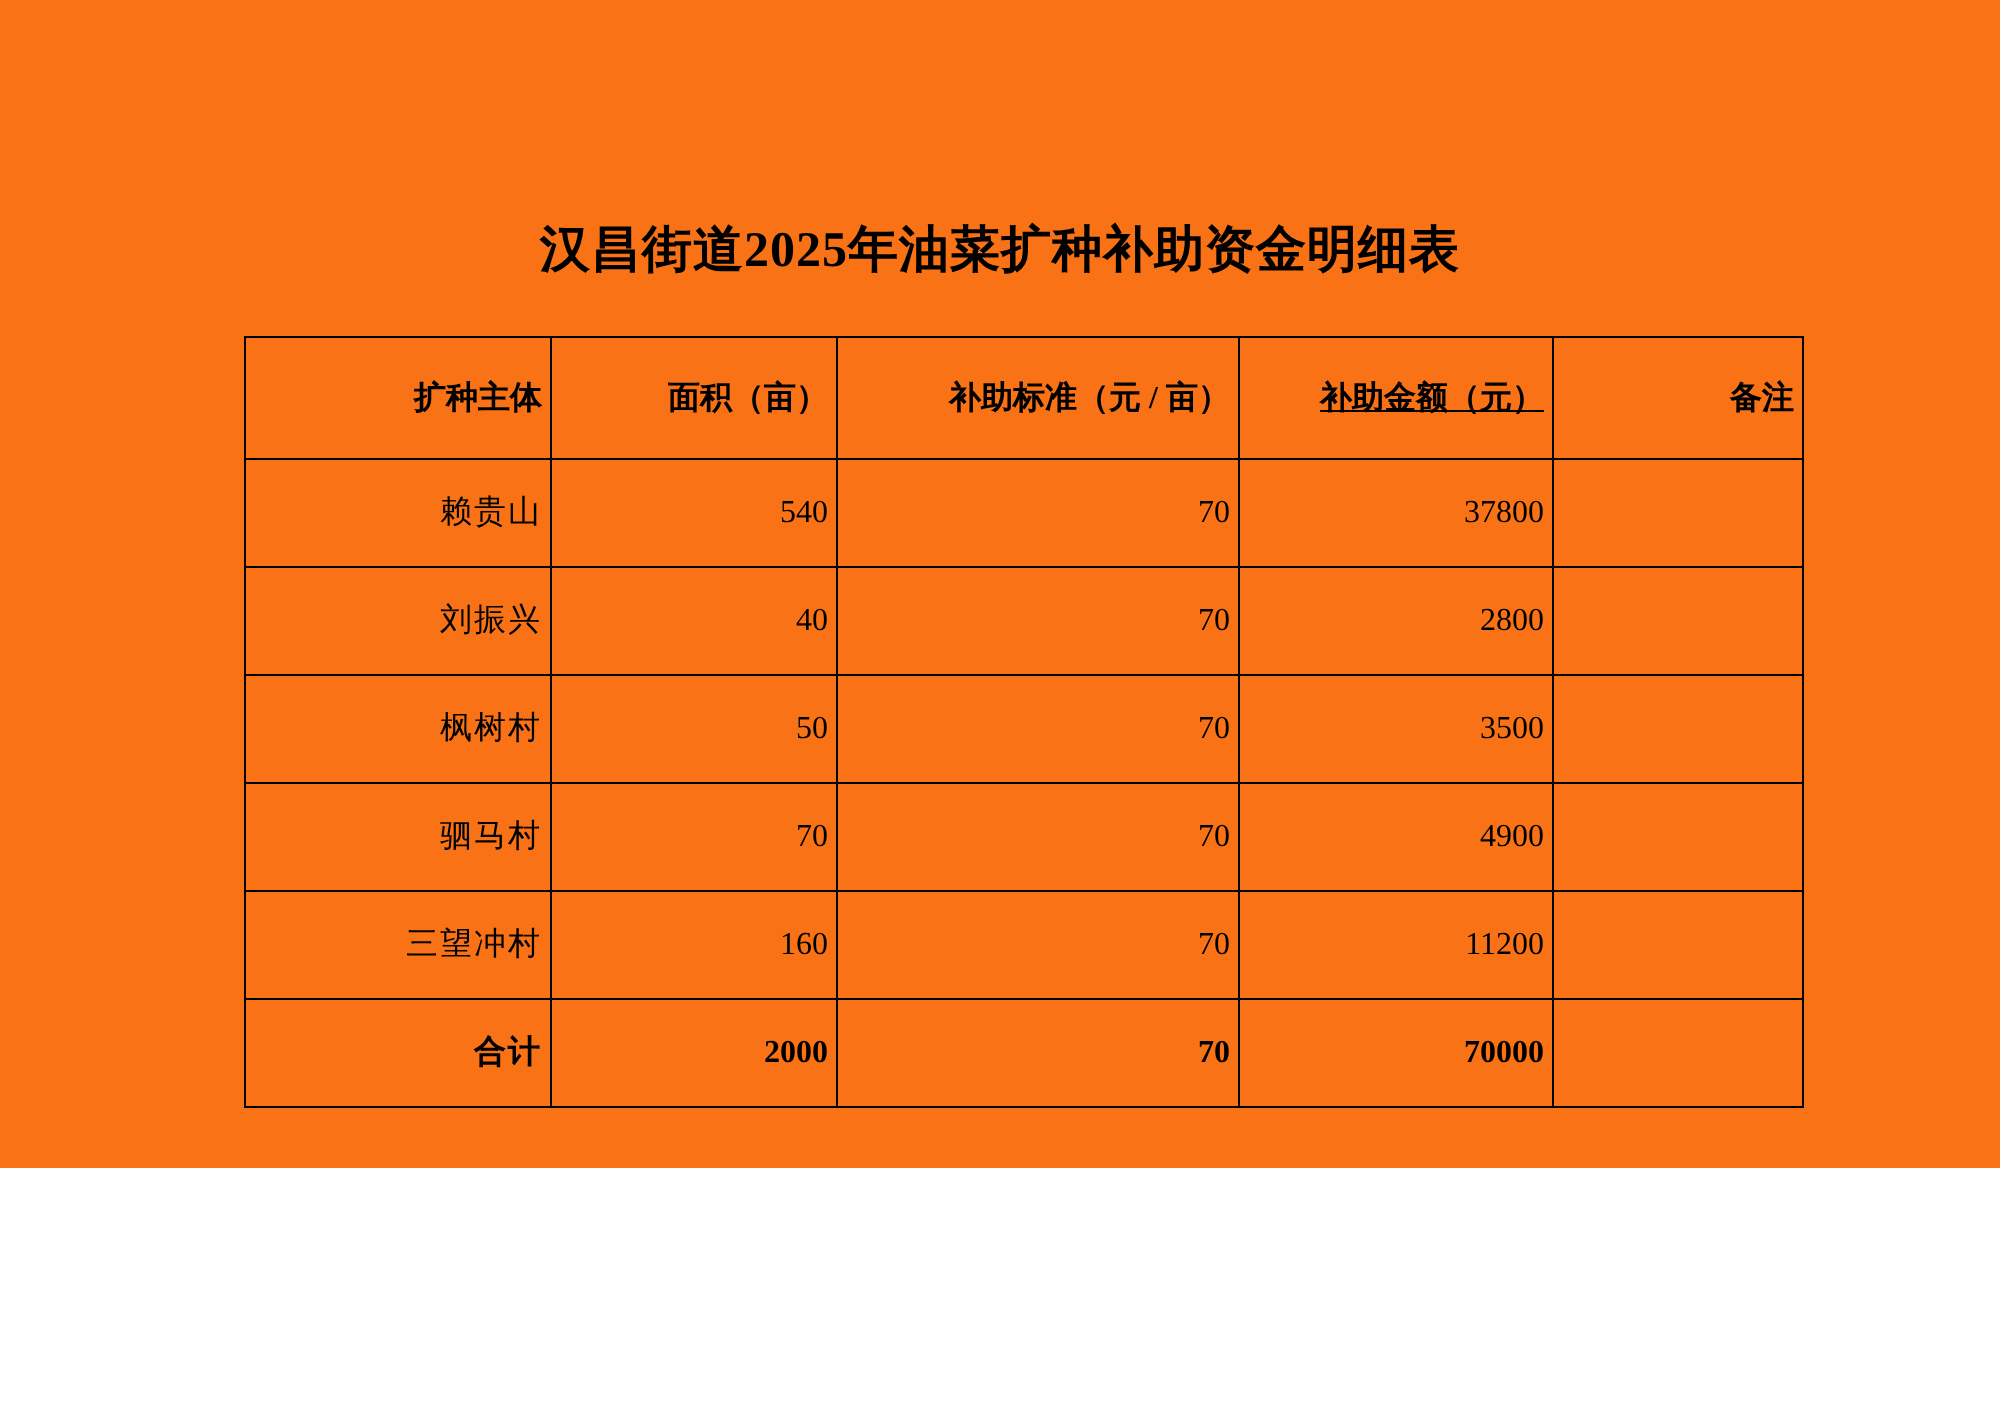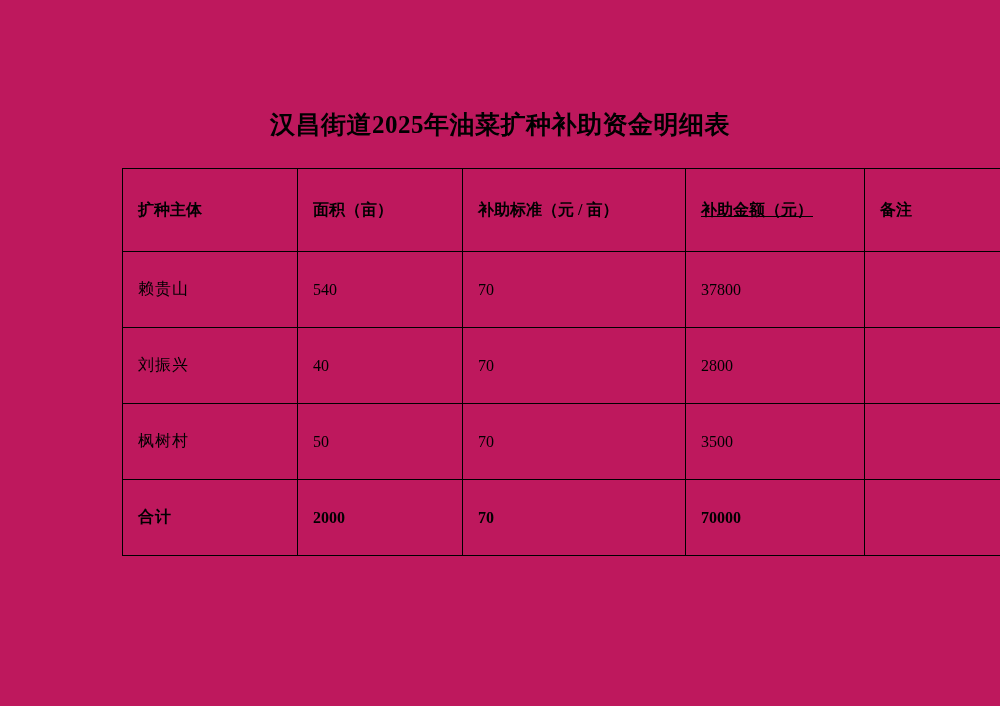--- a/index.html
+++ b/index.html
@@ -10,22 +10,22 @@
     width: 1000px;
     height: 706px;
     background: #ffffff;
     font-family: "Liberation Serif", "DejaVu Serif", serif;
     color: #000000;
     overflow: hidden;
   }
   .page {
     position: relative;
     width: 1000px;
-    height: 706px;
-    background: #be185d;
+    height: 584px;
+    background: #f97316;
   }
   .doc-title {
     position: absolute;
     top: 108px;
     left: 0;
     width: 1000px;
     text-align: center;
     font-size: 25px;
     font-weight: bold;
     letter-spacing: 0.5px;
@@ -38,25 +38,25 @@
     width: 734px;
   }
   table.subsidy-table {
     border-collapse: collapse;
     width: 734px;
     table-layout: fixed;
   }
   table.subsidy-table td,
   table.subsidy-table th {
     border: 1px solid #000000;
-    text-align: left;
+    text-align: right;
     vertical-align: middle;
     font-size: 16px;
     font-weight: normal;
-    padding: 15px;
+    padding: 4px;
     font-family: "Liberation Serif", "DejaVu Serif", serif;
   }
   table.subsidy-table thead td {
     height: 52px;
     font-weight: bold;
     font-size: 16px;
   }
   table.subsidy-table tbody td {
     height: 45px;
   }
@@ -104,20 +104,34 @@
           <td>2800</td>
           <td></td>
         </tr>
         <tr>
           <td class="cell-name">枫树村</td>
           <td>50</td>
           <td>70</td>
           <td>3500</td>
           <td></td>
         </tr>
+        <tr>
+          <td class="cell-name">驷马村</td>
+          <td>70</td>
+          <td>70</td>
+          <td>4900</td>
+          <td></td>
+        </tr>
+        <tr>
+          <td class="cell-name">三望冲村</td>
+          <td>160</td>
+          <td>70</td>
+          <td>11200</td>
+          <td></td>
+        </tr>
         <tr class="total-row">
           <td class="cell-name">合计</td>
           <td>2000</td>
           <td>70</td>
           <td>70000</td>
           <td></td>
         </tr>
       </tbody>
     </table>
   </div>

